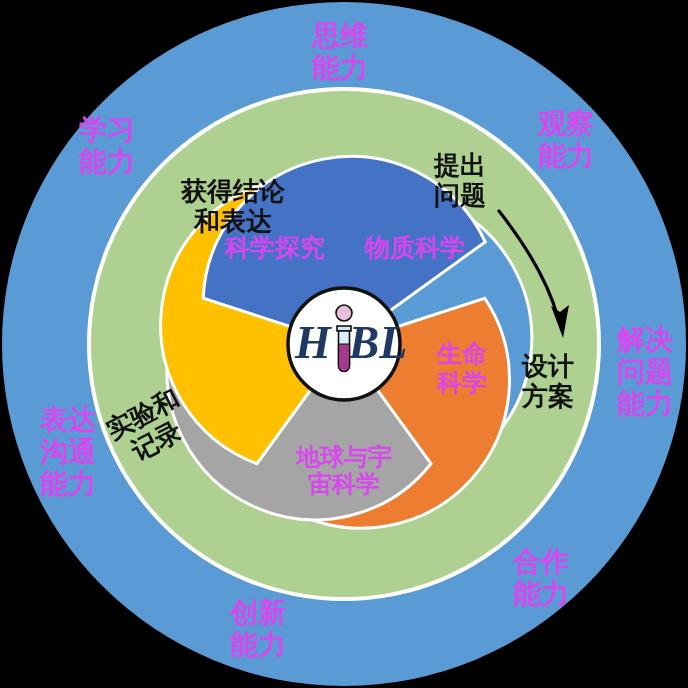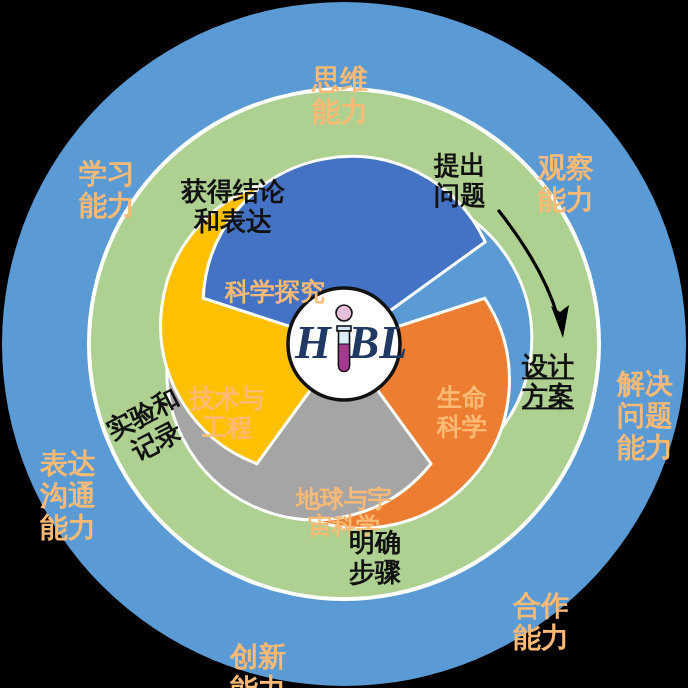--- a/index.html
+++ b/index.html
@@ -3,26 +3,26 @@
 <meta charset="utf-8">
 <title>HiBL Wheel</title>
 <style>
   html,body{margin:0;padding:0;background:#000;}
   body{width:688px;height:688px;overflow:hidden;
        font-family:"Liberation Sans","DejaVu Sans",sans-serif;}
   #stage{position:relative;width:688px;height:688px;background:#000;}
   svg#wheel{position:absolute;left:0;top:0;width:688px;height:688px;display:block;}
   .lbl{position:absolute;text-align:center;line-height:1.14;white-space:pre;
        font-weight:bold;pointer-events:none;}
-  .lbl-white{color:#fdba74;margin-top:44px;}
+  .lbl-white{color:#d946ef;}
   .lbl-black{color:#111111;}
   .s28{font-size:28px;}
   .s26{font-size:26px;}
   .s25{font-size:25px;}
-  .s24{font-size:24px;font-family:Liberation Mono, monospace;}
+  .s24{font-size:24px;}
   .ctr{transform:translate(-50%,-50%);}
 </style>
 </head>
 <body>
 
 <div id="stage">
 
   <svg id="wheel" viewBox="0 0 688 688">
 
     <circle cx="344" cy="344" r="342" fill="#5B9BD5"></circle>
@@ -54,40 +54,37 @@
       <path d="M338.5,331 L338.5,366 A5.5,5.5 0 0,0 349.5,366 L349.5,331 Z" fill="#D9EEF5" stroke="#111111" stroke-width="1.6"></path>
       <path d="M338.5,344 L338.5,366 A5.5,5.5 0 0,0 349.5,366 L349.5,344 Z" fill="#A33A8E" stroke="#111111" stroke-width="1.2"></path>
     </g>
 
     <g>
       <path d="M499,211 C528,248 549,285 558,318" fill="none" stroke="#000000" stroke-width="3.2" stroke-linecap="round"></path>
       <path d="M551,306 L563,338 L569,305 L560,312 Z" fill="#000000"></path>
     </g>
   </svg>
 
+  <div class="lbl lbl-white s25 ctr" style="left:415px;top:247px;">物质科学</div>
 
   <div class="lbl lbl-white s25 ctr" style="left:462px;top:368px;font-family:Liberation Serif, serif;">生命
 科学</div>
 
   <div class="lbl lbl-white s24 ctr" style="left:344px;top:470px;">地球与宇
 宙科学</div>
 
-  <div class="lbl lbl-white s25 ctr" style="left:227px;top:368px;">技术与
-工程</div>
 
   <div class="lbl lbl-white s25 ctr" style="left:275px;top:247px;">科学探究</div>
 
   <div class="lbl lbl-black s26 ctr" style="left:460px;top:173px;margin-top:8px;">提出
 问题</div>
 
-  <div class="lbl lbl-black s26 ctr" style="left:548px;top:382px;text-decoration:underline;">设计
+  <div class="lbl lbl-black s26 ctr" style="left:548px;top:382px;">设计
 方案</div>
 
-  <div class="lbl lbl-black s26 ctr" style="left:375px;top:558px;">明确
-步骤</div>
 
   <div class="lbl lbl-black s26 ctr" style="left:150px;top:428px;transform:translate(-50%,-50%) rotate(-27deg);">实验和
 记录</div>
 
   <div class="lbl lbl-black s26 ctr" style="left:233px;top:172px;margin-top:35px;">获得结论
 和表达</div>
 
   <div class="lbl lbl-white s28 ctr" style="left:340px;top:52px;">思维
 能力</div>
 

